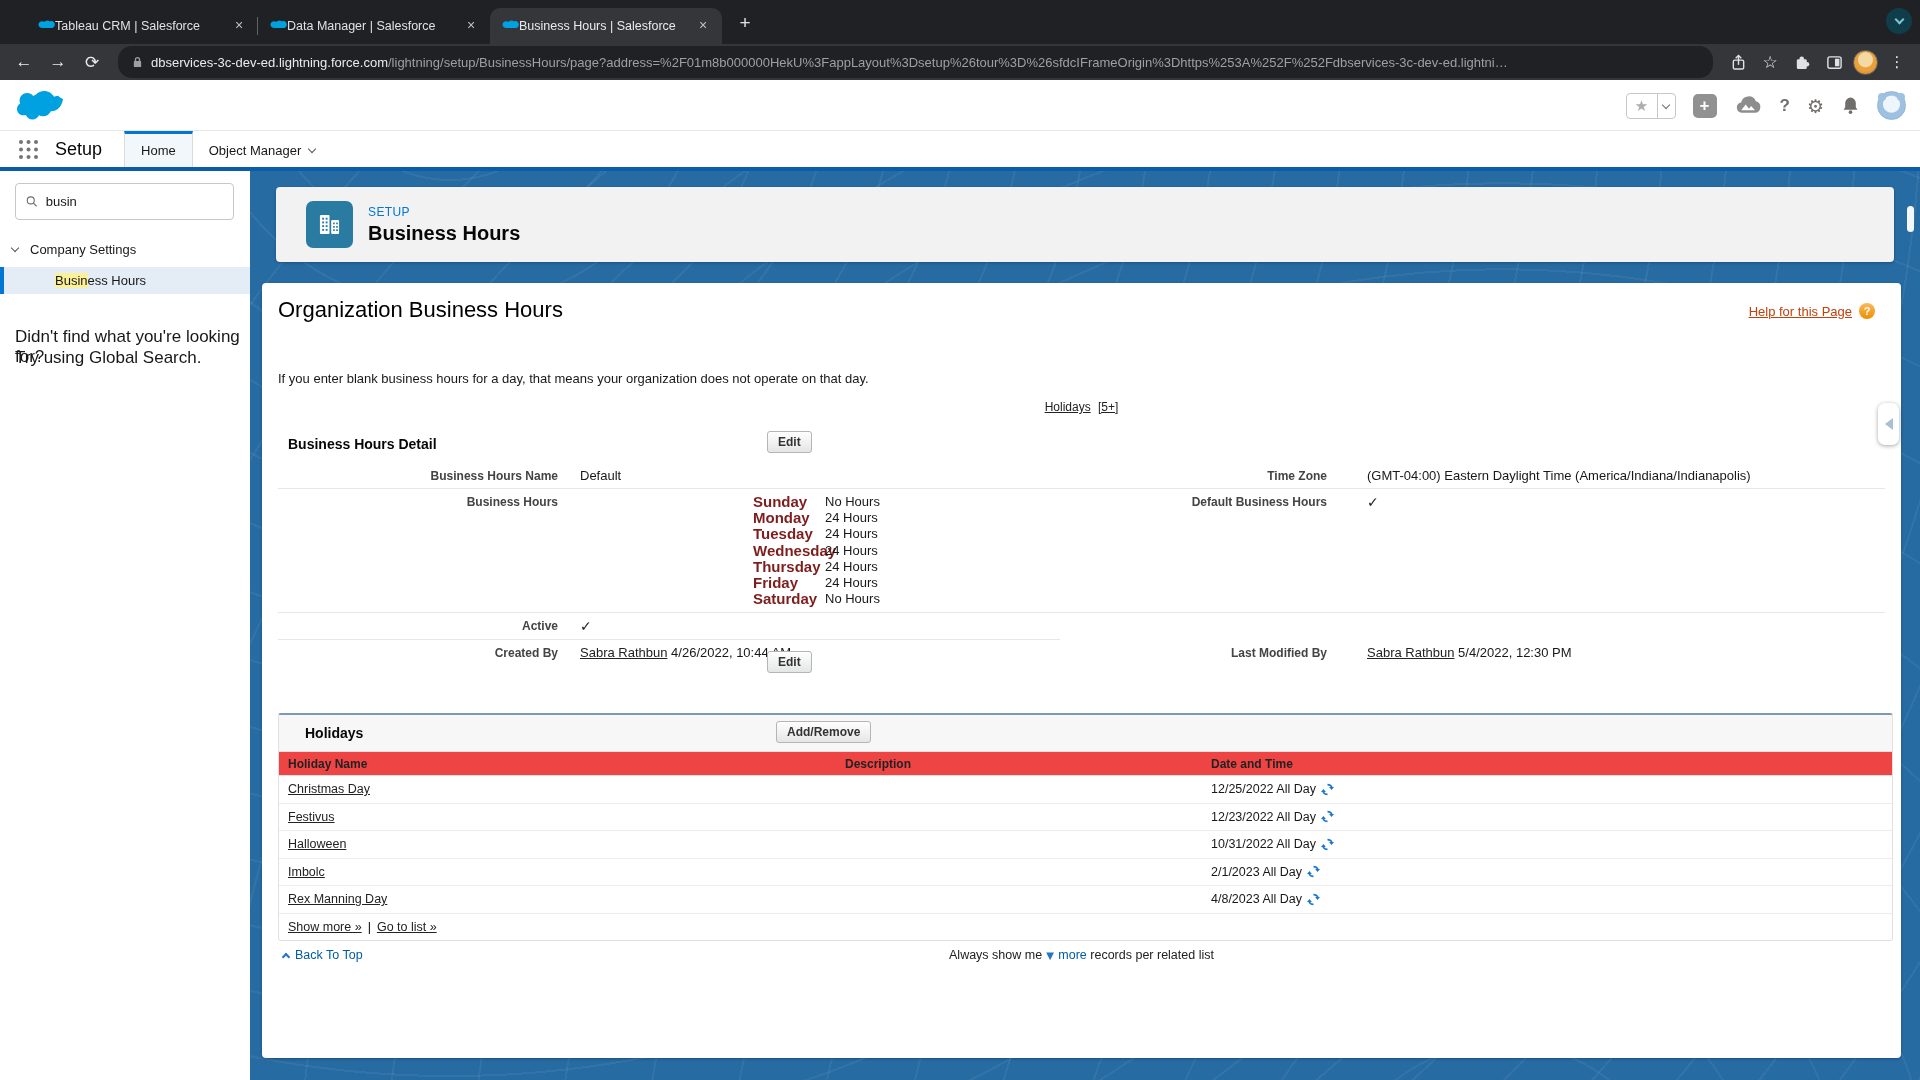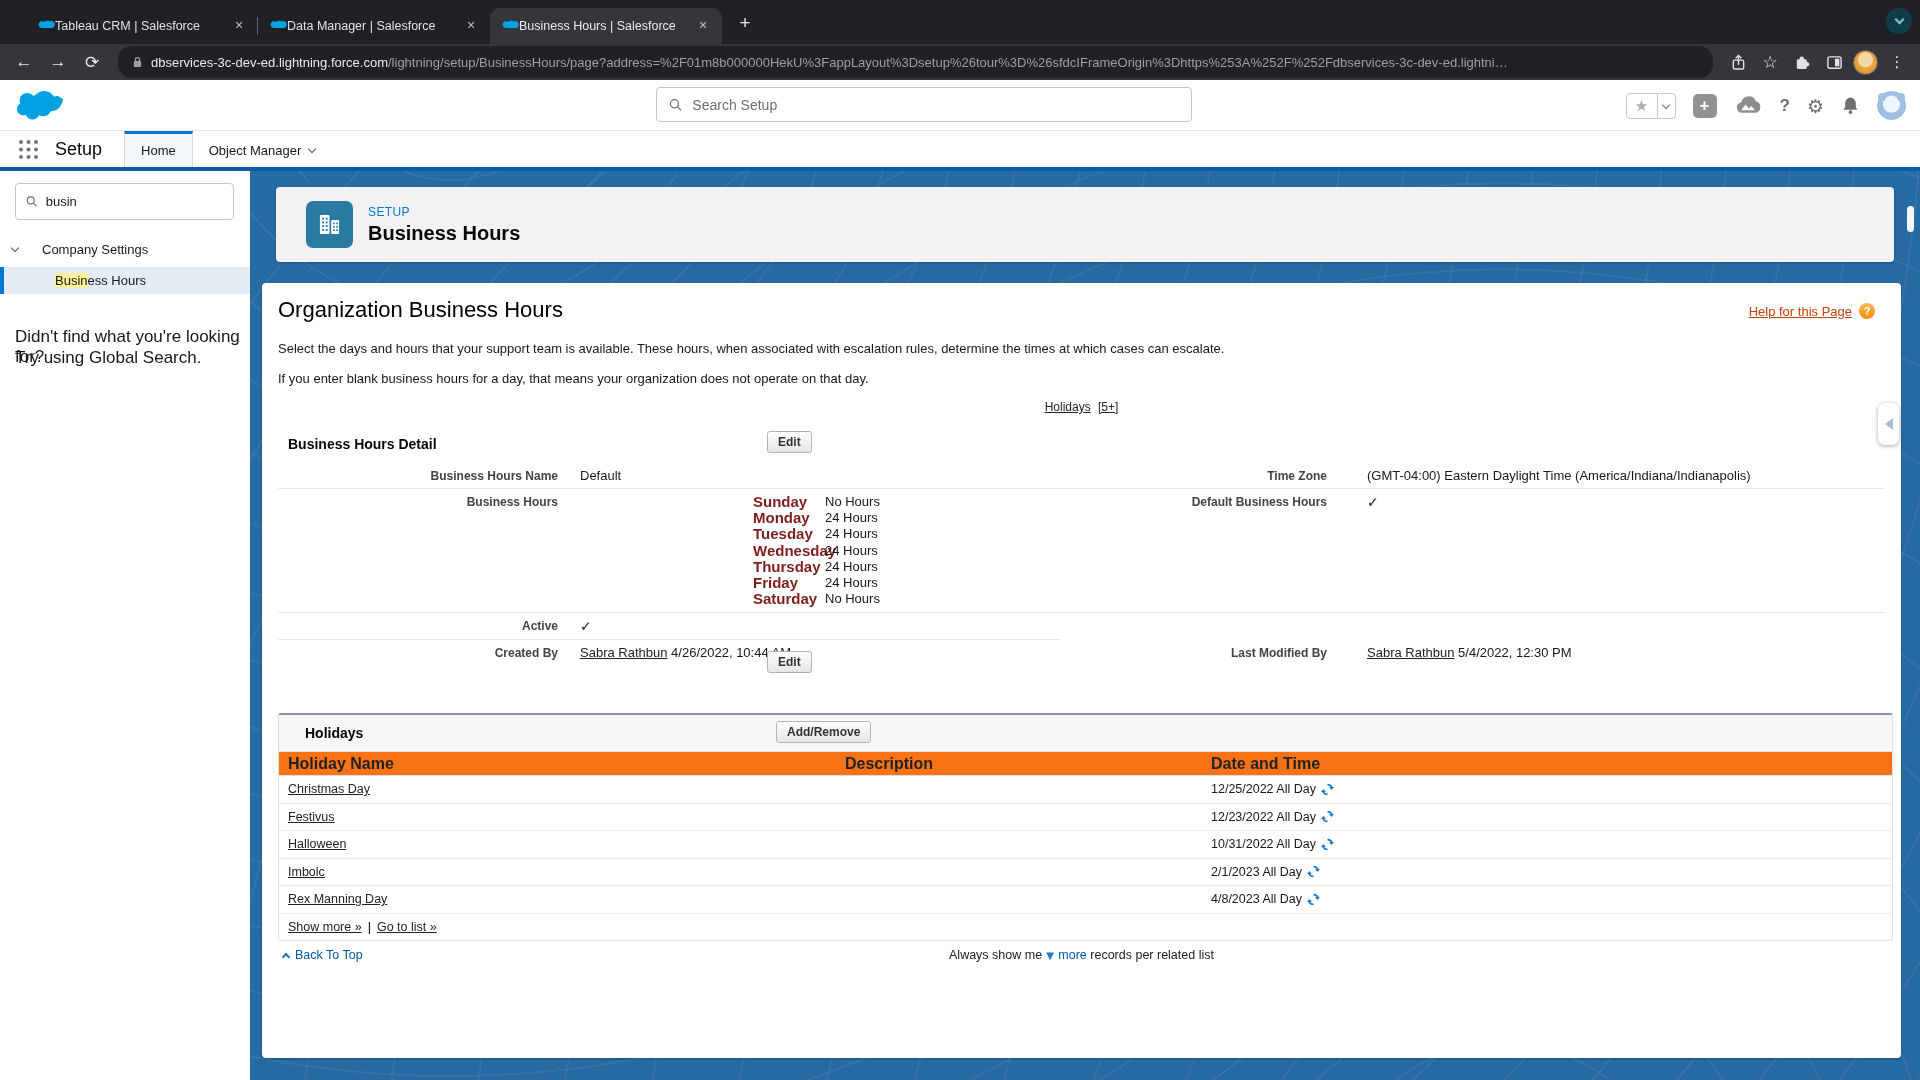--- a/index.html
+++ b/index.html
@@ -58,21 +58,21 @@
   .chev-sm { display:inline-block; width:6px; height:6px; border-right:1.5px solid #555; border-bottom:1.5px solid #555; transform:rotate(45deg); margin-top:-3px; }
   .blue-line { height:4px; background:#0b5cab; }
 
   
   .main-row { display:flex; height:909px; }
 
   .sidebar { width:250px; background:#fff; position:relative; flex:0 0 auto; }
   .side-search { position:absolute; left:15px; top:12px; width:219px; height:37px; border:1px solid #c9c7c5; border-radius:4px;
                  display:flex; align-items:center; padding:0 10px; gap:8px; }
   .side-search input { border:none; outline:none; width:100%; font-size:13px; color:#181818; font-family:inherit; }
-  .side-section { position:absolute; left:12px; top:71px; display:flex; align-items:center; gap:24px; font-size:13px; color:#181818; }
+  .side-section { position:absolute; left:12px; top:71px; display:flex; align-items:center; gap:12px; font-size:13px; color:#181818; }
   .side-item { position:absolute; left:0; top:96px; width:250px; height:27px; background:#e4edf5; border-left:4px solid #0176d3;
                display:flex; align-items:center; padding-left:51px; font-size:13px; color:#181818; }
   .side-item mark { background:#fcf098; color:#181818; }
   .side-note { position:absolute; left:15px; font-size:17px; color:#181818; }
 
   .main { flex:1; position:relative; overflow:hidden;
           background-color:#276ba3;
           background-image:
             repeating-radial-gradient(circle at 12% -120px, rgba(255,255,255,0.055) 0 2px, rgba(255,255,255,0) 2px 64px),
             repeating-radial-gradient(circle at 75% 115%, rgba(255,255,255,0.05) 0 2px, rgba(255,255,255,0) 2px 86px); }
@@ -110,21 +110,21 @@
   .days div { line-height:16.2px; }
   .dayname { font-size:15px; font-weight:bold; color:#7f1d1d; }
   .checkmark { font-size:14px; font-weight:bold; color:#222; font-family:"DejaVu Sans", sans-serif; }
   .plink { color:#222; text-decoration:underline; }
 
   .related { position:absolute; left:16px; top:430px; width:1615px; border:1px solid #dfe2e4; border-top:2px solid #7e98b3; border-radius:3px; }
   .rel-head { height:36px; background:#f7f7f7; display:flex; align-items:center; padding-left:26px; position:relative; }
   .rel-title { font-size:14px; font-weight:bold; color:#080707; }
   .addremove { position:absolute; left:497px; top:6px; }
   .h-cols { display:grid; grid-template-columns:557px 366px 1fr; height:25px; align-items:center; padding-left:9px;
-            border-top:1px solid #e0e0e0; border-bottom:1px solid #dcdfe1; font-size:16px; font-weight:bold; color:#222; background:#f97316; }
+            border-top:1px solid #e0e0e0; border-bottom:1px solid #dcdfe1; font-size:12px; font-weight:bold; color:#222; background:#ef4444; }
   .h-row { display:grid; grid-template-columns:557px 366px 1fr; height:27.5px; align-items:center; padding-left:9px;
            border-bottom:1px solid #ececec; font-size:12.5px; color:#181818; }
   .h-row a { color:#222; text-decoration:underline; }
   .datecell { display:flex; align-items:center; gap:5px; }
   .rel-foot { height:26px; display:flex; align-items:center; padding-left:9px; font-size:12.5px; gap:6px; }
   .rel-foot a { color:#222; text-decoration:underline; }
 
   .back-top { position:absolute; left:21px; top:665px; display:flex; align-items:center; gap:6px; font-size:12.5px; color:#015ba7; }
   .chev-up { display:inline-block; width:6px; height:6px; border-left:2px solid #2574c6; border-top:2px solid #2574c6; transform:rotate(45deg); margin-top:3px; }
   .records-row { position:absolute; top:665px; left:0; width:100%; text-align:center; font-size:12.5px; color:#222; }
@@ -206,27 +206,20 @@
   <div class="chrome-avatar"></div>
   <div class="tbicon">
       <span class="dots">⋮</span>
     </div>
 </div>
 
 <div class="sf-header">
   <svg class="sf-logo" width="46" height="32" viewBox="0 0 46 32">
     <path fill="#00a1e0" d="M19 5.5c2-2.2 5-3.5 8.2-3.5 4.2 0 7.9 2.3 9.8 5.8 1.6-.7 3.4-1.1 5.2-1.1C39.4 6.7 46 10 46 10s-1.2 12.5-12.2 12.2c-1.3 3-4.3 5.1-7.8 5.1-1.5 0-2.8-.4-4-1-1.1 2.5-3.6 4.2-6.5 4.2-3 0-5.6-1.9-6.6-4.5-.9.2-1.8.3-2.7.3C2.8 26.3 0 23.4 0 20c0-2.3 1.3-4.3 3.2-5.4-.4-.9-.6-1.9-.6-3C2.6 7.3 6 4 10.2 4c2.5 0 4.7 1.2 6.1 3 .8-.6 1.7-1.1 2.7-1.5z"></path>
   </svg>
-  <div class="sf-search">
-    <svg width="14" height="14" viewBox="0 0 16 16">
-        <circle cx="6.5" cy="6.5" r="4.8" stroke="#706e6b" stroke-width="1.5" fill="none"></circle>
-        <line x1="10.2" y1="10.2" x2="14.5" y2="14.5" stroke="#706e6b" stroke-width="1.5"></line>
-      </svg>
-    <input type="text" placeholder="Search Setup" style="">
-  </div>
   <div class="sf-right">
     <div class="fav-combo">
       <span class="seg1">★</span>
       <span class="seg2">
           <span class="chev-g"></span>
         </span>
     </div>
     <div class="plus-sq">+</div>
     <svg width="29" height="20" viewBox="0 0 30 20">
       <path fill="#8d8d8d" d="M8 17a5.4 5.4 0 0 1-.6-10.7A8 8 0 0 1 22.6 5a6.1 6.1 0 0 1-1 12z"></path>
@@ -318,21 +311,20 @@
         <div class="page-title">Business Hours</div>
       </div>
     </div>
 
     <div class="content-card">
       <div class="oc-heading">Organization Business Hours</div>
       <div class="help-wrap">
         <a class="help-link" href="#">Help for this Page</a>
         <span class="help-q">?</span>
       </div>
-      <div class="intro" style="top:58px;">Select the days and hours that your support team is available. These hours, when associated with escalation rules, determine the times at which cases can escalate.</div>
       <div class="intro" style="top:88px;">If you enter blank business hours for a day, that means your organization does not operate on that day.</div>
       <div class="jump-row">
         <a href="#">Holidays</a>
         <a href="#">[5+]</a>
       </div>
 
       <div class="section-title">Business Hours Detail</div>
       <button class="btnc edit-top">Edit</button>
 
       <div class="detail-grid">

